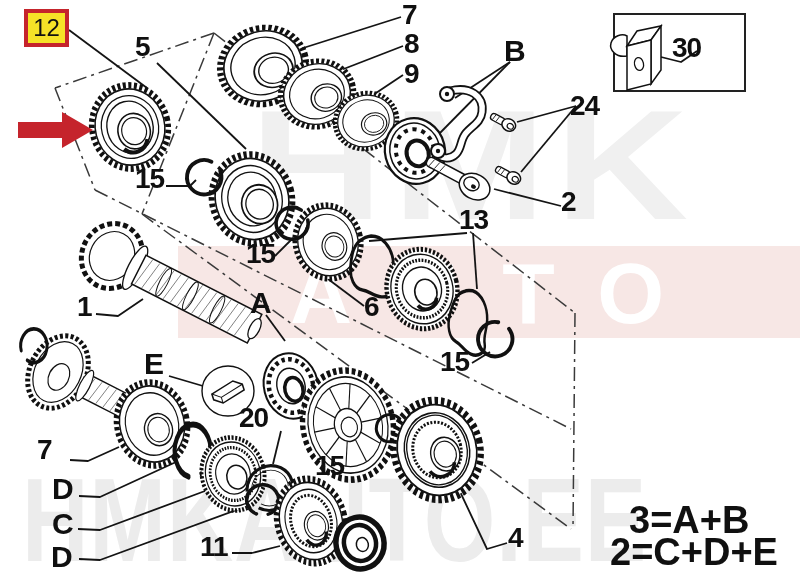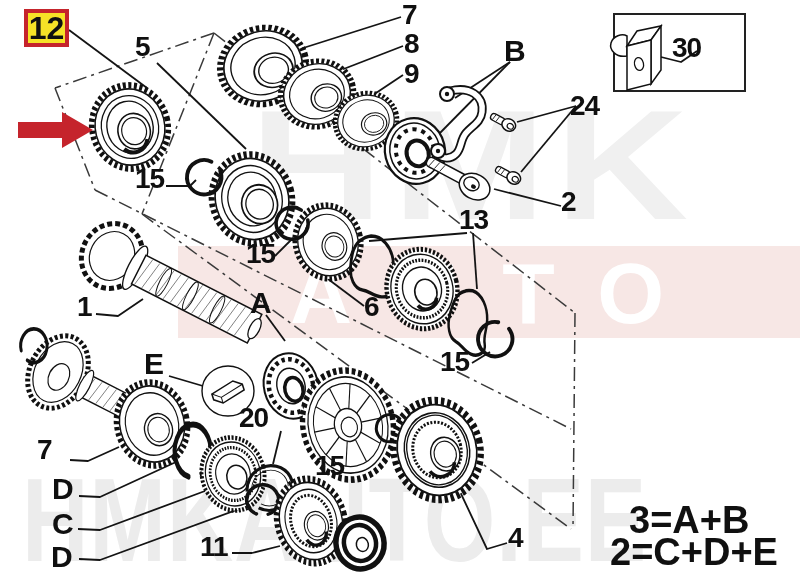--- a/index.html
+++ b/index.html
@@ -16,22 +16,22 @@
   #wm-bottom{left:22px;top:452px;font-size:118px;color:#ececec;transform:scaleX(0.78);
              transform-origin:left top;letter-spacing:1px;}
   
   #art{position:absolute;left:0;top:0;z-index:1;}
   
   .lbl{position:absolute;z-index:2;font-weight:bold;font-size:28px;color:#101010;
        line-height:1;letter-spacing:-1px;}
   .letter{font-size:30px;}
   .eq{position:absolute;z-index:2;font-weight:bold;font-size:38px;color:#101010;line-height:1;}
   #badge12{position:absolute;z-index:3;left:24px;top:9px;width:37px;height:30px;
-           background:#f6e227;border:4px solid #c5242c;color:#111;font-weight:bold;
-           font-size:32px;line-height:30px;text-align:center;}
+           background:#f6e227;border:4px solid #c5242c;color:#111;font-weight:normal;
+           font-size:24px;line-height:30px;text-align:center;}
 </style>
 </head>
 <body>
 
 <div id="stage">
 
   <div class="wm" id="wm-top">HMK</div>
   <div id="wm-band">
     <span>AUTO</span>
   </div>

